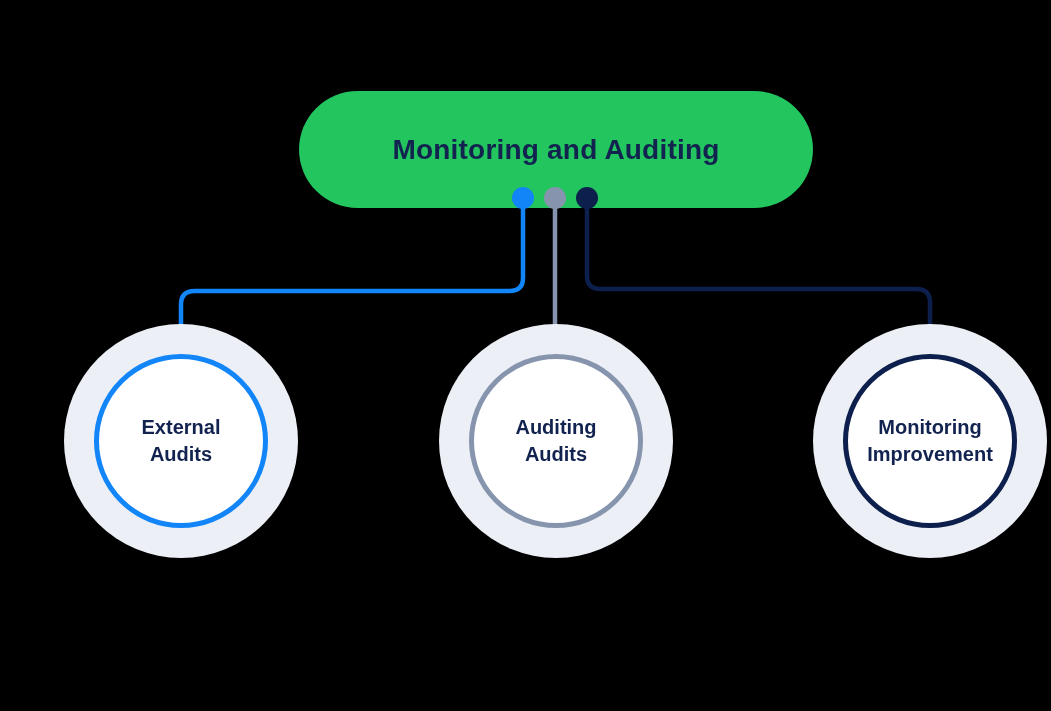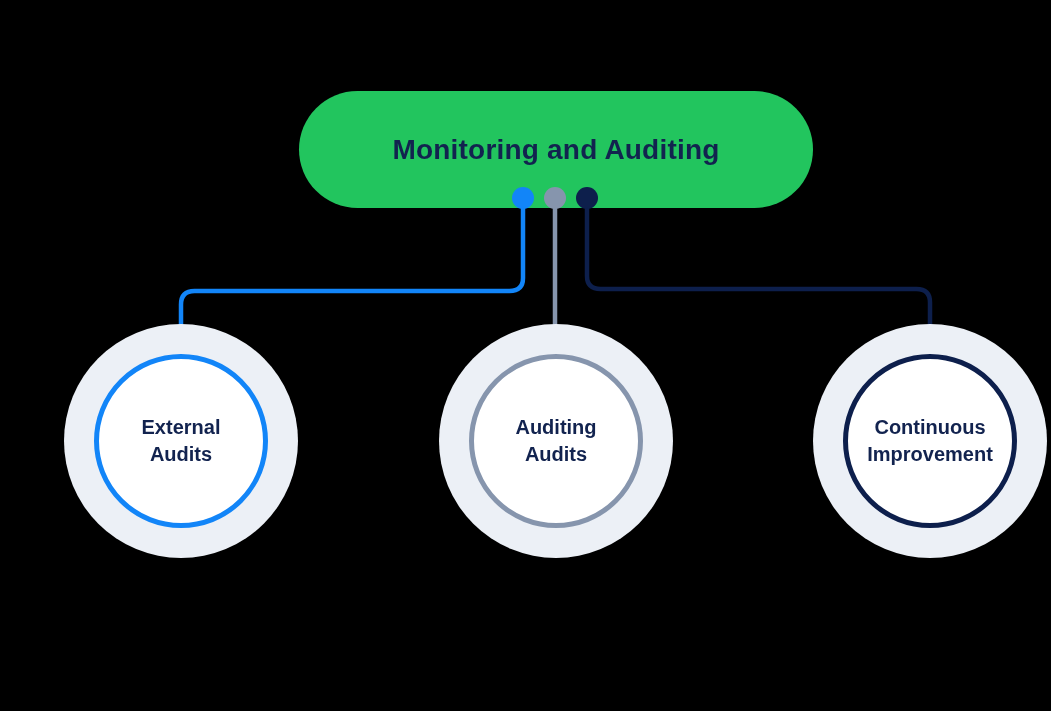--- a/index.html
+++ b/index.html
@@ -117,17 +117,17 @@
 
   <div class="branch-circle circle-1" style="border-color: rgb(18, 133, 248);">
     <span class="branch-label">External
 Audits</span>
   </div>
   <div class="branch-circle circle-2" style="border-color: rgb(134, 149, 173);">
     <span class="branch-label">Auditing
 Audits</span>
   </div>
   <div class="branch-circle circle-3" style="border-color: rgb(13, 31, 76);">
-    <span class="branch-label">Continuous
+    <span class="branch-label">Monitoring
 Improvement</span>
   </div>
 
 </div>
 
 </body></html>

